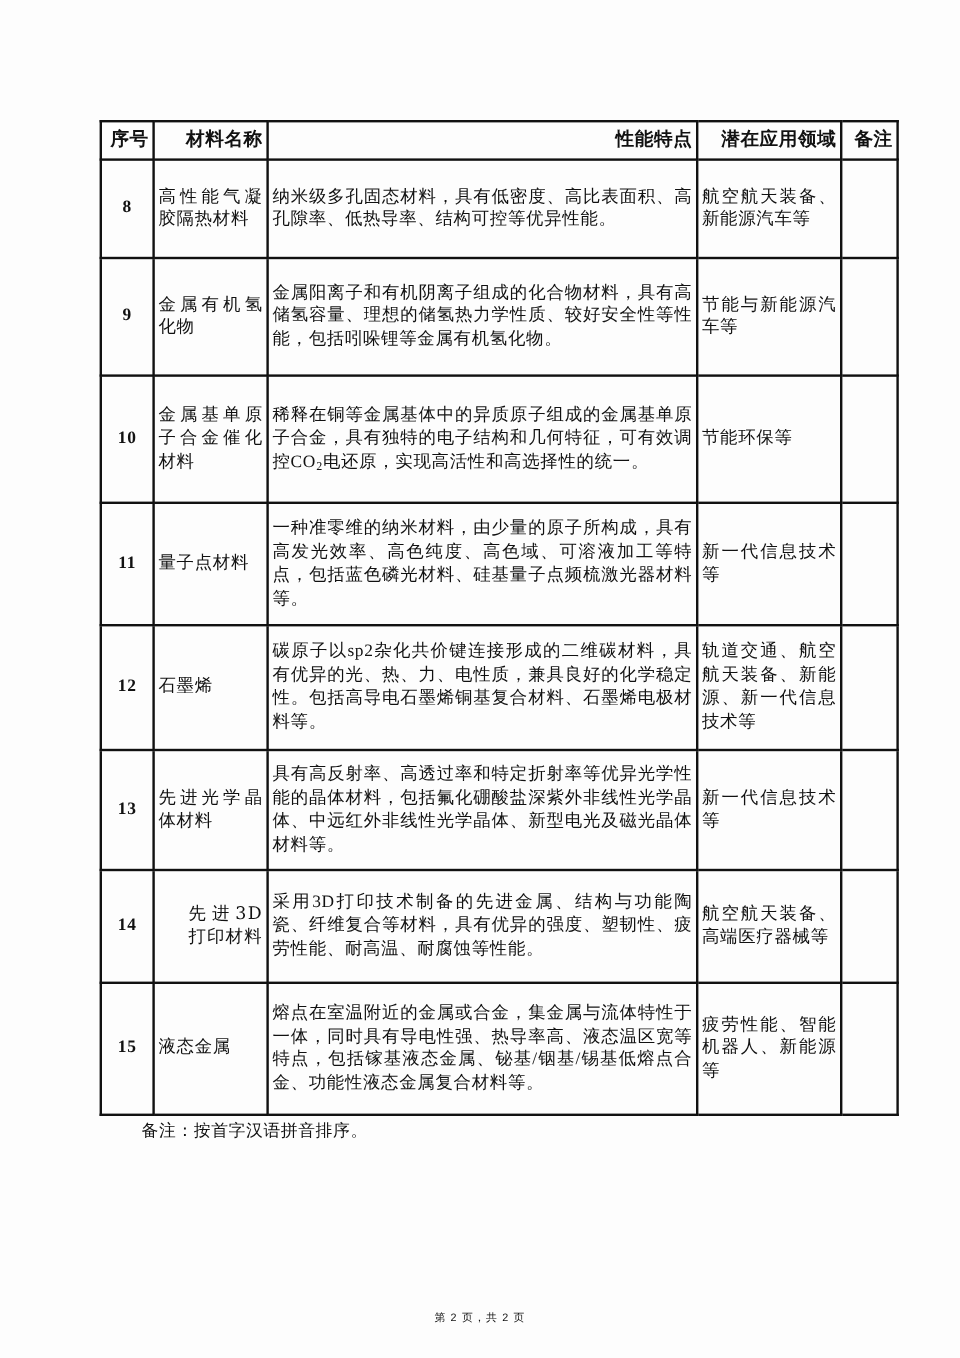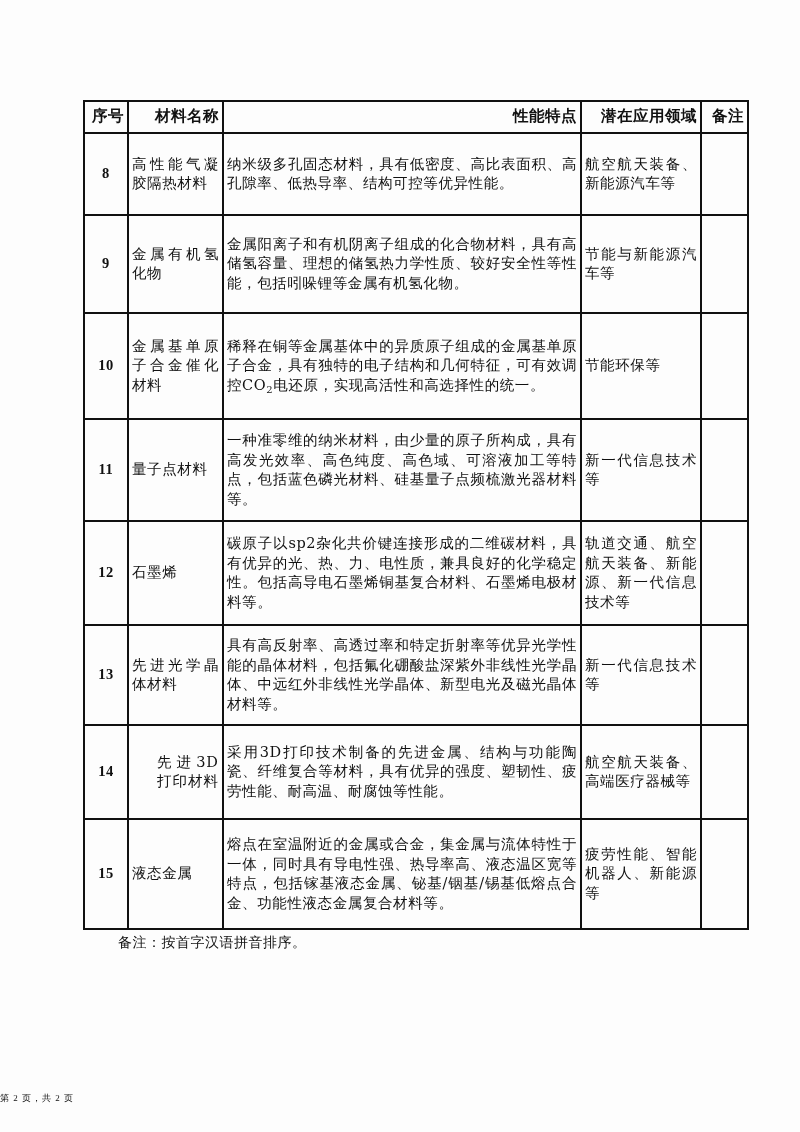--- a/index.html
+++ b/index.html
@@ -8,27 +8,27 @@
   .page { position:absolute; left:0; top:0; width:800px; height:1132px; background:#fdfdfd; }
   table.materials { position:absolute; left:83px; top:100px; border-collapse:collapse;
          table-layout:fixed; width:664px; }
   table.materials td, table.materials th { border:2px solid #111; padding:0 3px;
          vertical-align:middle; font-size:14.5px; line-height:19.5px; letter-spacing:0.6px; }
   table.materials th { font-family:"DejaVu Sans", "Liberation Sans", sans-serif; font-weight:bold;
          font-size:15.5px; height:30px; text-align:right; letter-spacing:0.5px; }
   td.num { text-align:center; font-weight:bold; font-family:"Liberation Serif", serif; font-size:16px; }
   td.name { text-align:justify; text-align-last:left; letter-spacing:3px;margin-top:32px; }
   td.name.tight { letter-spacing:1px;padding-left:28px; }
-  td.desc { text-align:justify; }
+  td.desc { text-align:justify;font-family:Liberation Serif, serif; }
   td.app { text-align:justify; letter-spacing:1.5px;margin-left:31px; }
   td.note { }
   sub { font-size:10px; vertical-align:-3px; line-height:0; }
   .footnote { position:absolute; left:86px; top:934px; font-size:14px; letter-spacing:0.5px;margin-left:32px; }
-  .pageno { position:absolute; left:0; width:800px; top:1092px; text-align:left; font-size:9px;
-         font-family:Liberation Serif, serif; letter-spacing:1px; }
+  .pageno { position:absolute; left:0; width:800px; top:1092px; text-align:center; font-size:9px;
+         font-family:Liberation Sans, sans-serif; letter-spacing:1px; }
 </style>
 </head>
 <body>
 
 <div class="page">
   <table class="materials">
     <colgroup>
       <col style="width:44px">
       <col style="width:95px">
       <col style="width:358px">

